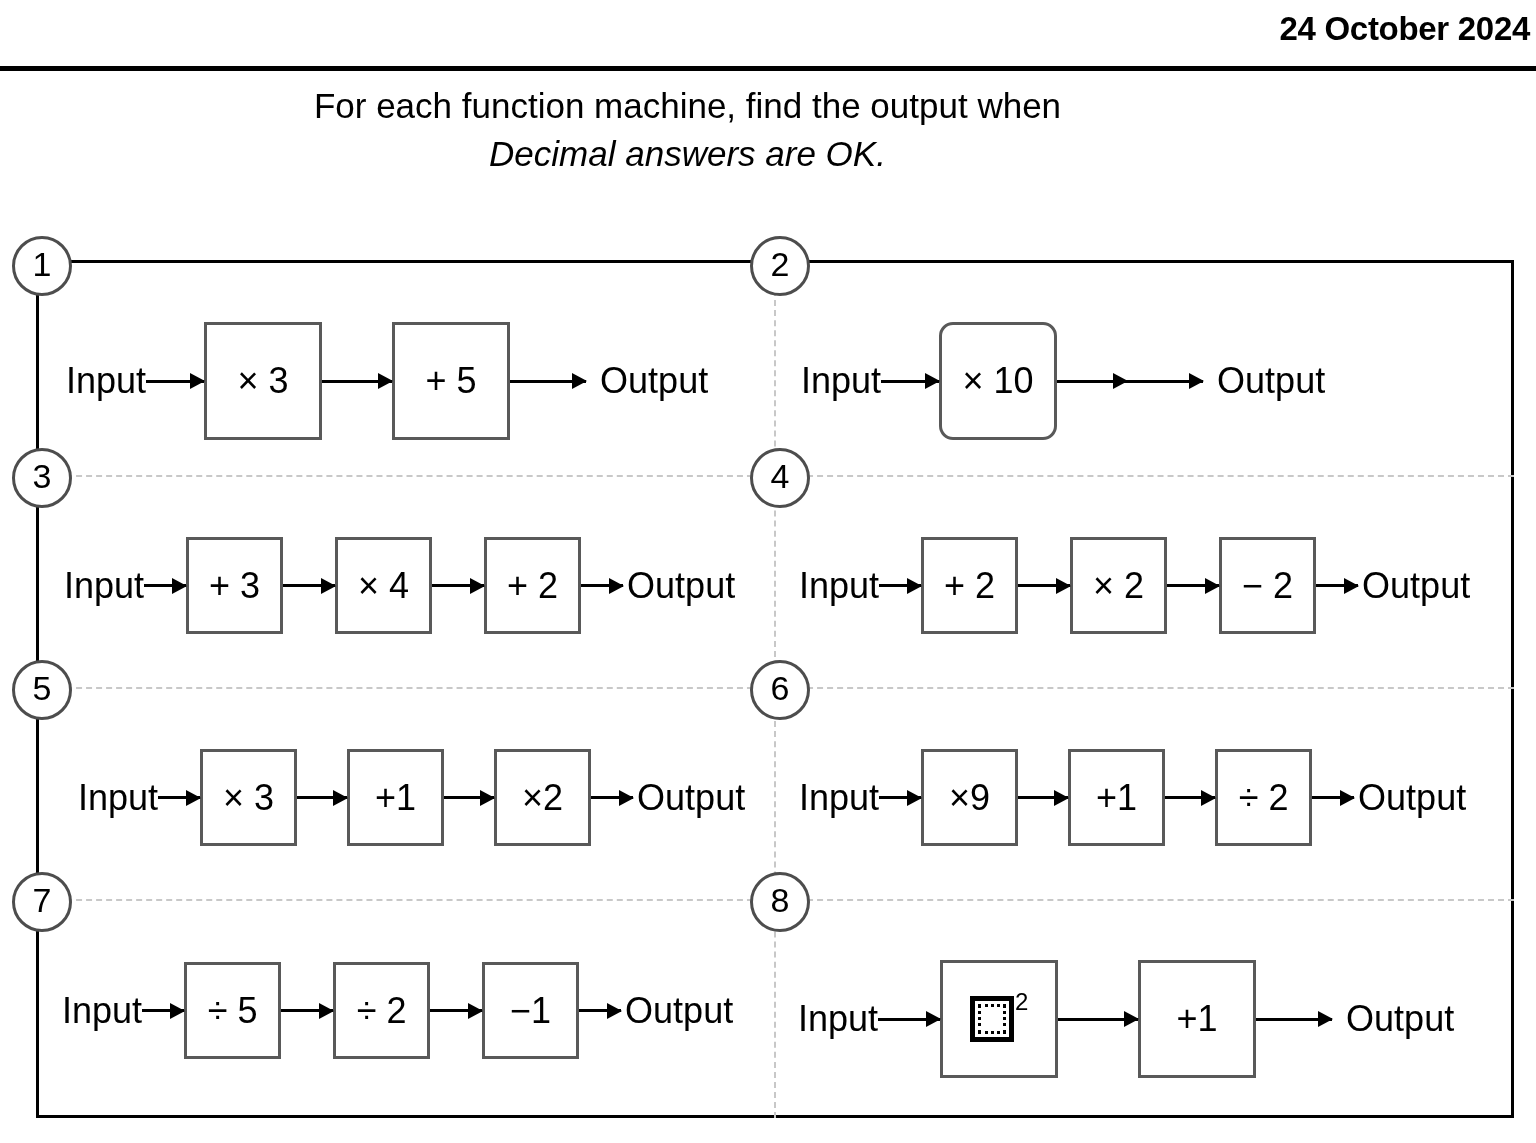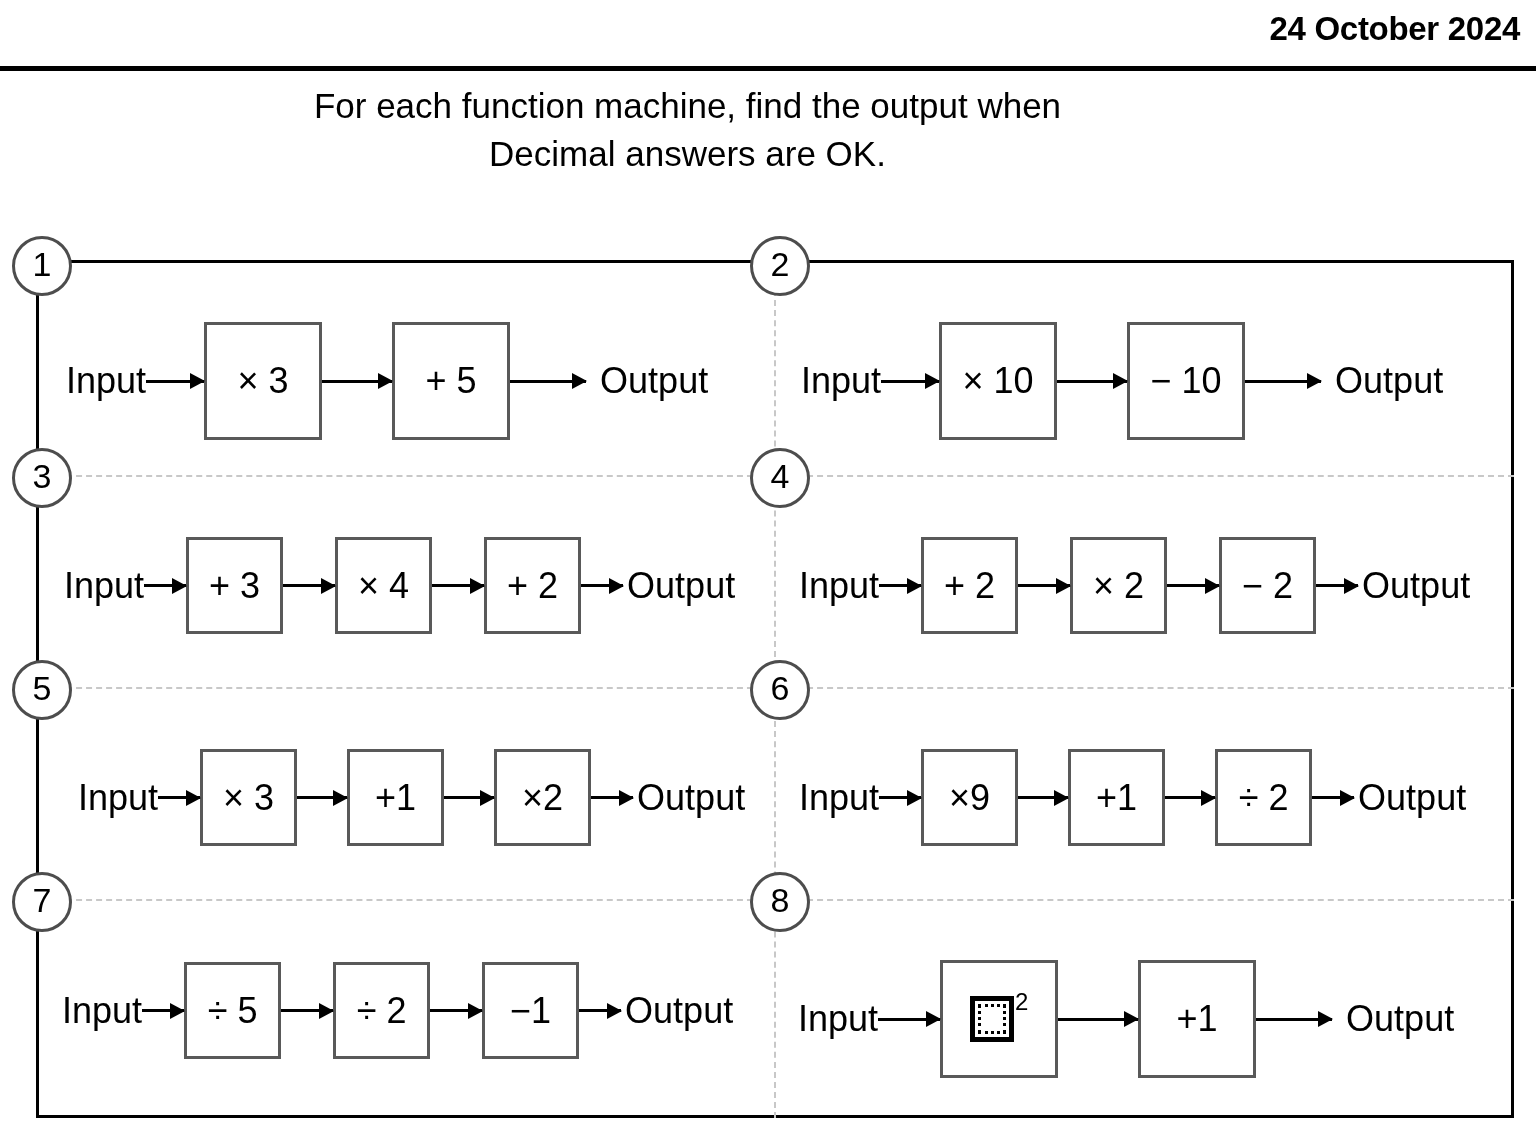--- a/index.html
+++ b/index.html
@@ -28,21 +28,21 @@
   #header-title {
     position: absolute;
     left: 16px; top: 10px;
     font-size: 33px;
     font-weight: bold;
     letter-spacing: -0.3px;
     white-space: nowrap;
   }
   #header-date {
     position: absolute;
-    right: 16px; top: 10px;
+    right: 6px; top: 10px;
     font-size: 33px;
     font-weight: bold;
     letter-spacing: -0.3px;
     white-space: nowrap;
   }
   #header-rule {
     position: absolute;
     left: 0; top: 66px;
     width: 1536px;
     height: 5px;
@@ -54,21 +54,21 @@
     position: absolute;
     left: 0; top: 82px;
     width: 1375px;
     text-align: center;
   }
   .instr-line {
     font-size: 35px;
     line-height: 48px;
     white-space: pre;
   }
-  .instr-line.italic { }
+  .instr-line.italic { font-style: italic; }
 
   
   #grid-frame {
     position: absolute;
     left: 36px;
     top: 260px;
     width: 1478px;
     height: 858px;
   }
   .frame-edge { position: absolute; background: #000000; }
@@ -218,23 +218,22 @@
     <span class="op-box" style="width:118px;height:118px;">× 3</span>
     <span class="arrow" style="width:70px;"></span>
     <span class="op-box" style="width:118px;height:118px;">+ 5</span>
     <span class="arrow" style="width:76px;"></span>
     <span class="io-label" style="margin-left:14px;">Output</span>
   </div>
 
   <div class="machine" style="left:765px; top:62px;">
     <span class="io-label">Input</span>
     <span class="arrow" style="width:58px;"></span>
-    <span class="op-box" style="width:118px;height:118px;">× 10</span>
+    <span class="op-box" style="width:118px;height:118px;border-radius:14px;">× 10</span>
     <span class="arrow" style="width:70px;"></span>
-    <span class="op-box" style="width:118px;height:118px;">− 10</span>
     <span class="arrow" style="width:76px;"></span>
     <span class="io-label" style="margin-left:14px;">Output</span>
   </div>
 
   <div class="machine" style="left:28px; top:277px;">
     <span class="io-label">Input</span>
     <span class="arrow" style="width:42px;"></span>
     <span class="op-box" style="width:97px;height:97px;">+ 3</span>
     <span class="arrow" style="width:52px;"></span>
     <span class="op-box" style="width:97px;height:97px;">× 4</span>

